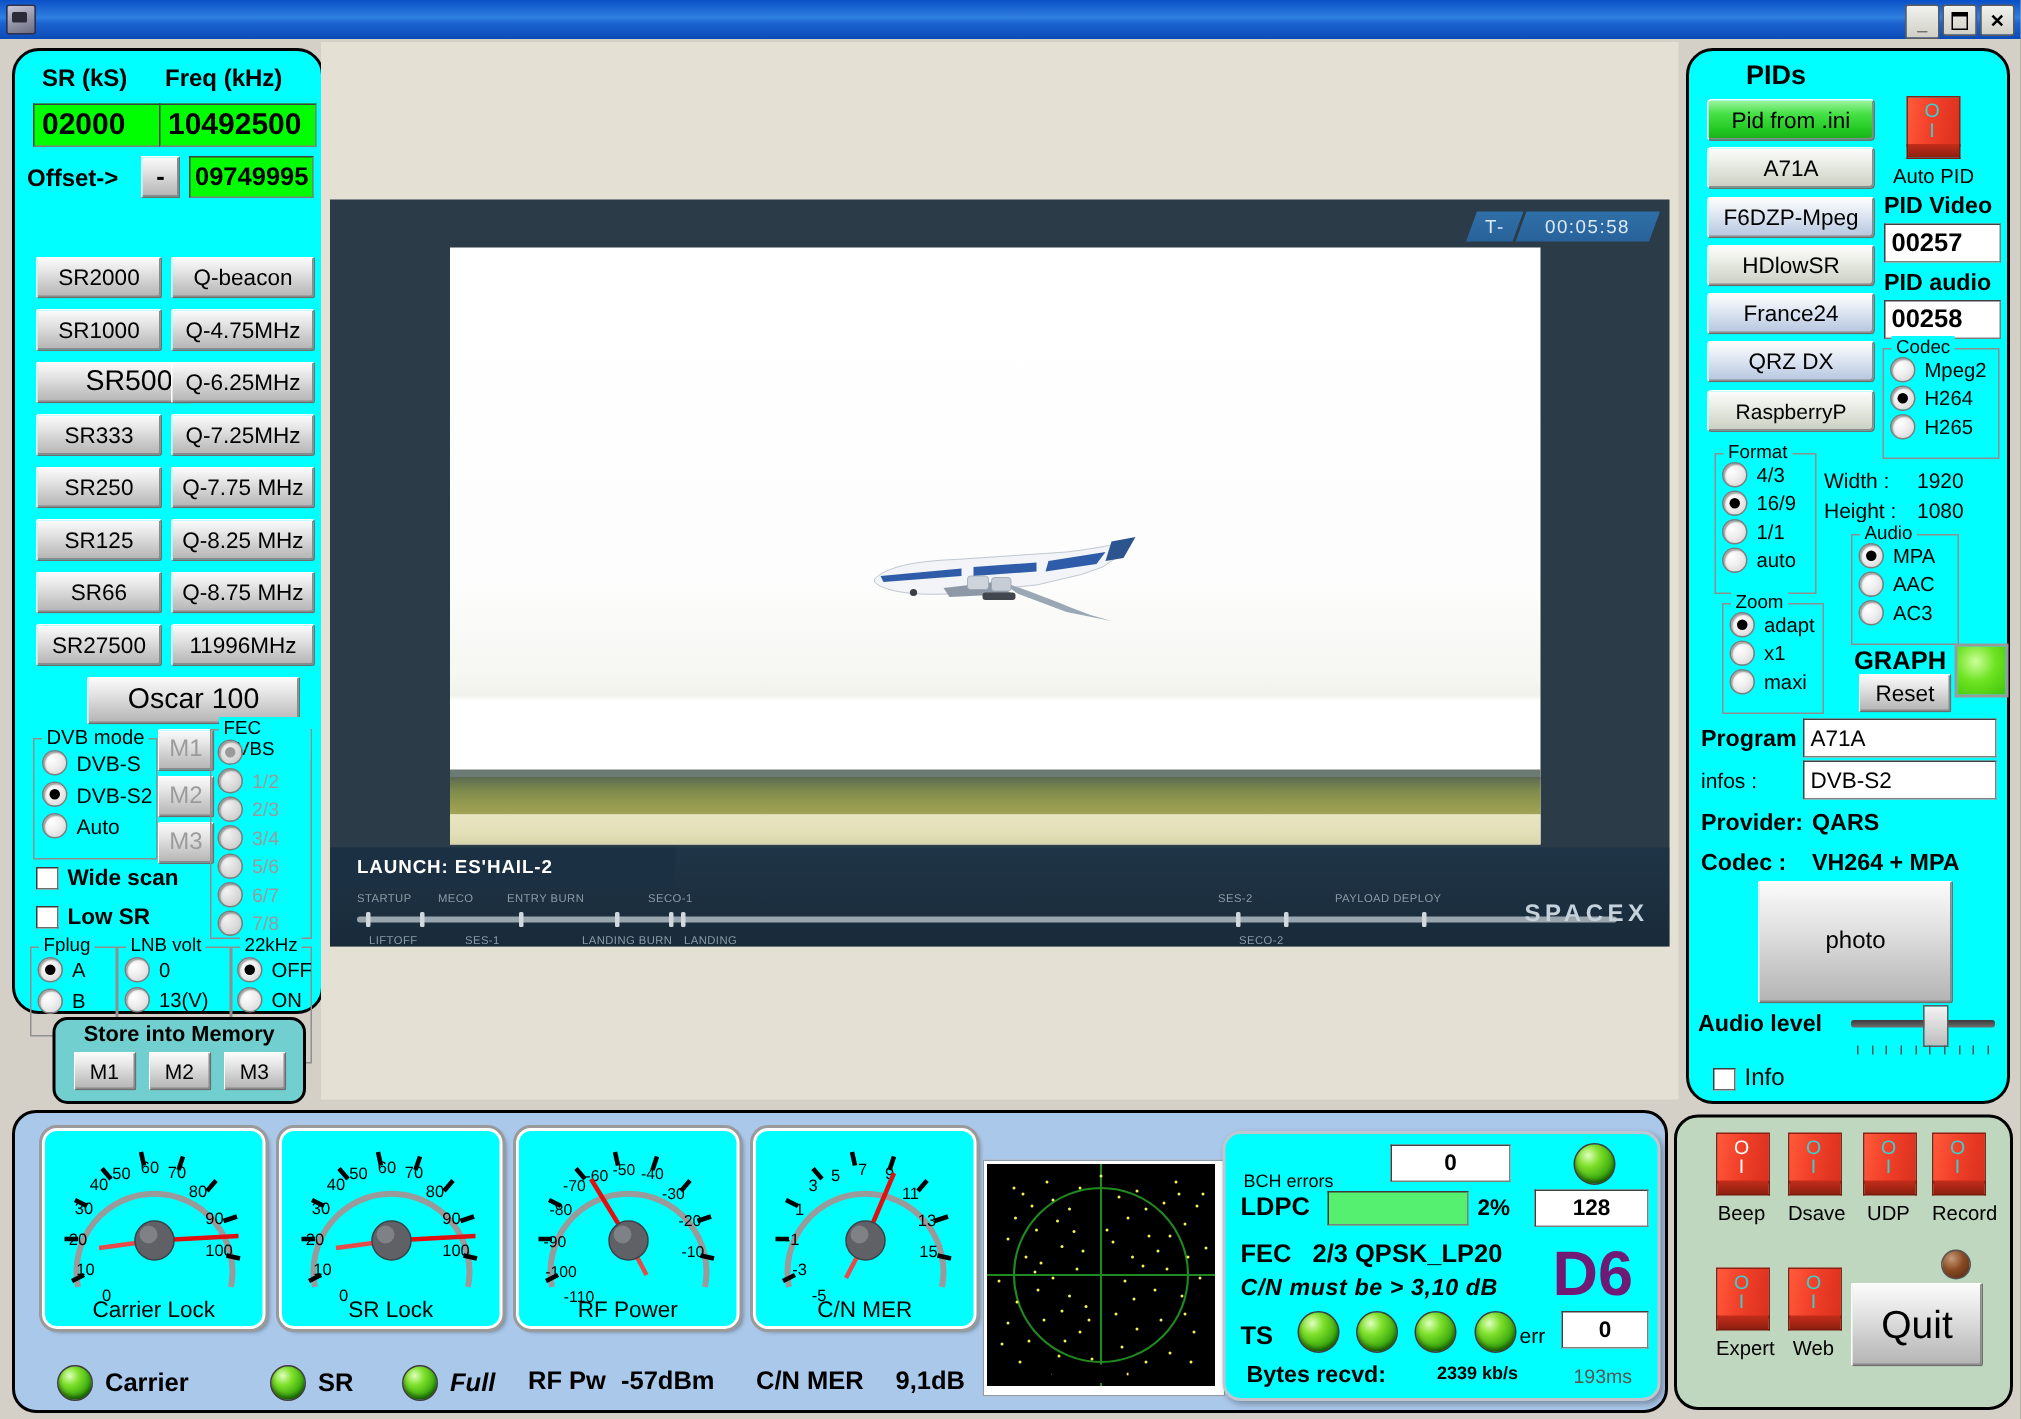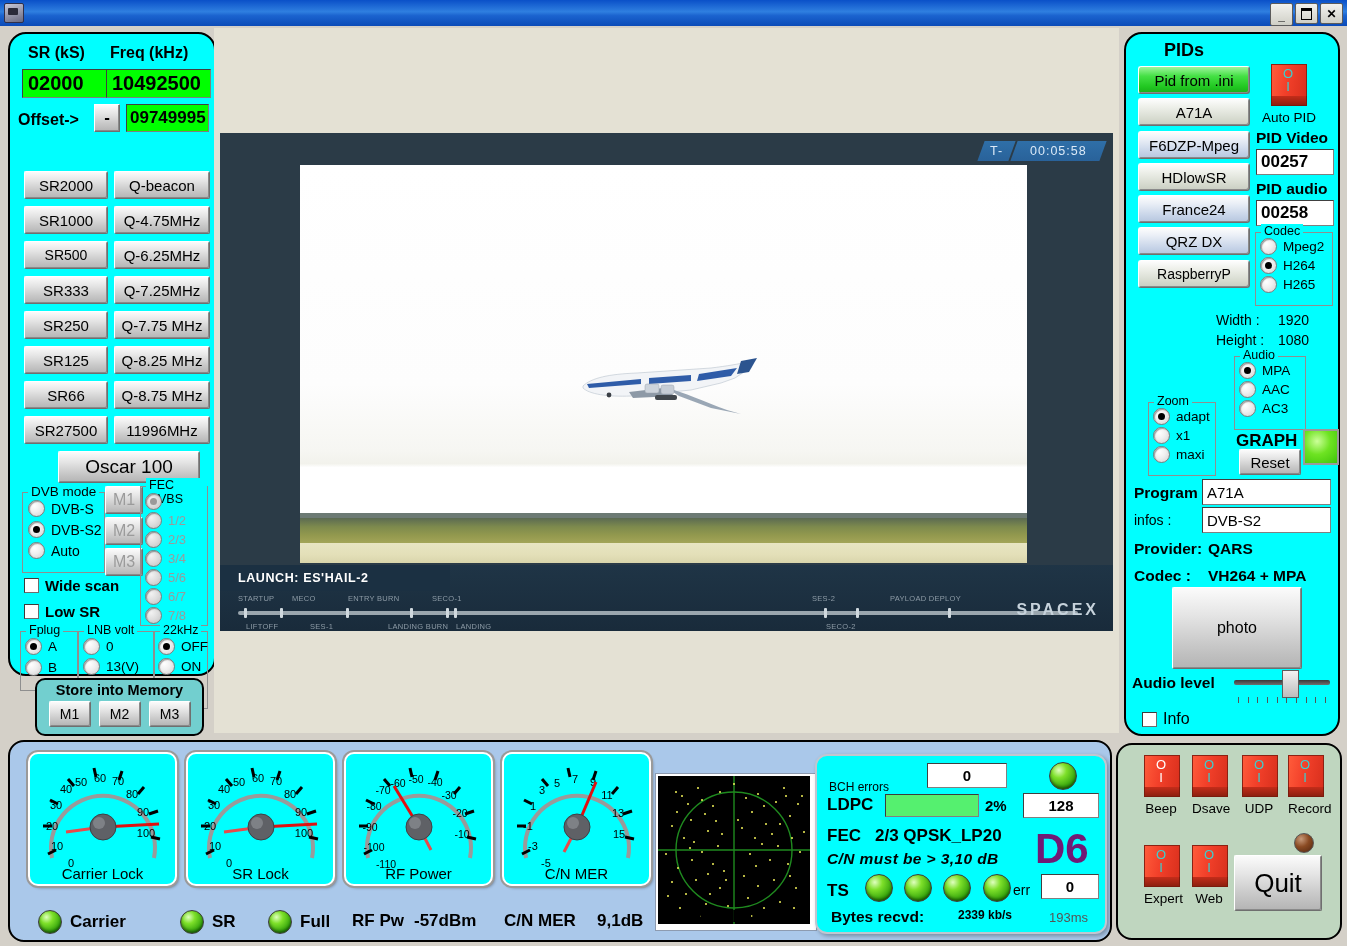--- a/index.html
+++ b/index.html
@@ -134,21 +134,21 @@
     <div class="greenfield" style="position:absolute;left:12px;top:35px;width:78px;height:27px;font-size:20px;padding-left:5px;">02000</div>
     <div class="greenfield" style="position:absolute;left:96px;top:35px;width:98px;height:27px;font-size:20px;padding-left:5px;">10492500</div>
 
     <div class="lbl bold" style="left:8px;top:77px;font-size:16px;">Offset-&gt;</div>
     <div class="btn3d" style="position:absolute;left:84px;top:70px;width:24px;height:26px;font-size:17px;font-weight:bold;">-</div>
     <div class="greenfield" style="position:absolute;left:116px;top:70px;width:78px;height:26px;font-size:17px;padding-left:3px;">09749995</div>
 
     <div>
       <div class="btn3d" style="position:absolute;left:14px;top:137px;width:82px;height:26px;font-size:15px;border-radius:2px;">SR2000</div>
       <div class="btn3d" style="position:absolute;left:14px;top:172px;width:82px;height:26px;font-size:15px;border-radius:2px;">SR1000</div>
-      <div class="btn3d" style="position:absolute;left:14px;top:207px;width:82px;height:26px;font-size:14px;border-radius:2px;">SR500</div>
+      <div class="btn3d" style="position:absolute;left:14px;top:207px;width:82px;height:26px;font-size:19px;border-radius:2px;padding-left:20px;">SR500</div>
       <div class="btn3d" style="position:absolute;left:14px;top:242px;width:82px;height:26px;font-size:15px;border-radius:2px;">SR333</div>
       <div class="btn3d" style="position:absolute;left:14px;top:277px;width:82px;height:26px;font-size:15px;border-radius:2px;">SR250</div>
       <div class="btn3d" style="position:absolute;left:14px;top:312px;width:82px;height:26px;font-size:15px;border-radius:2px;">SR125</div>
       <div class="btn3d" style="position:absolute;left:14px;top:347px;width:82px;height:26px;font-size:15px;border-radius:2px;">SR66</div>
       <div class="btn3d" style="position:absolute;left:14px;top:382px;width:82px;height:26px;font-size:15px;border-radius:2px;">SR27500</div>
     </div>
 
     <div>
       <div class="btn3d" style="position:absolute;left:104px;top:137px;width:94px;height:26px;font-size:15px;border-radius:2px;">Q-beacon</div>
       <div class="btn3d" style="position:absolute;left:104px;top:172px;width:94px;height:26px;font-size:15px;border-radius:2px;">Q-4.75MHz</div>
@@ -311,21 +311,21 @@
         <i class="tl-ev" style="left:42px;"></i>
         <i class="tl-ev" style="left:108px;"></i>
         <i class="tl-ev" style="left:172px;"></i>
         <i class="tl-ev" style="left:208px;"></i>
         <i class="tl-ev" style="left:216px;"></i>
         <i class="tl-ev" style="left:586px;"></i>
         <i class="tl-ev" style="left:618px;"></i>
         <i class="tl-ev" style="left:710px;"></i>
         <span class="tl-txt" style="left:0px;top:-17px;">STARTUP</span>
         <span class="tl-txt" style="left:54px;top:-17px;">MECO</span>
-        <span class="tl-txt" style="left:110px;top:-17px;">ENTRY BURN</span>
+        <span class="tl-txt" style="left:100px;top:-17px;">ENTRY BURN</span>
         <span class="tl-txt" style="left:194px;top:-17px;">SECO-1</span>
         <span class="tl-txt" style="left:574px;top:-17px;">SES-2</span>
         <span class="tl-txt" style="left:652px;top:-17px;">PAYLOAD DEPLOY</span>
         <span class="tl-txt" style="left:8px;top:11px;">LIFTOFF</span>
         <span class="tl-txt" style="left:72px;top:11px;">SES-1</span>
         <span class="tl-txt" style="left:150px;top:11px;">LANDING BURN</span>
         <span class="tl-txt" style="left:218px;top:11px;">LANDING</span>
         <span class="tl-txt" style="left:588px;top:11px;">SECO-2</span>
       </div>
       <div class="spacex">SPACEX</div>
@@ -369,20 +369,39 @@
       <div class="rrow" style="margin:2px 0 0 4px;font-size:13.5px;">
         <span class="radio on"></span>
         <span>H264</span>
       </div>
       <div class="rrow" style="margin:2px 0 0 4px;font-size:13.5px;">
         <span class="radio"></span>
         <span>H265</span>
       </div>
     </div>
 
+    <div class="grp" style="left:17px;top:268px;width:66px;height:92px;">
+      <div class="cap" style="font-size:12.5px;">Format</div>
+      <div class="rrow" style="margin:5px 0 0 4px;font-size:13.5px;">
+        <span class="radio"></span>
+        <span>4/3</span>
+      </div>
+      <div class="rrow" style="margin:2px 0 0 4px;font-size:13.5px;">
+        <span class="radio on"></span>
+        <span>16/9</span>
+      </div>
+      <div class="rrow" style="margin:2px 0 0 4px;font-size:13.5px;">
+        <span class="radio"></span>
+        <span>1/1</span>
+      </div>
+      <div class="rrow" style="margin:2px 0 0 4px;font-size:13.5px;">
+        <span class="radio"></span>
+        <span>auto</span>
+      </div>
+    </div>
 
     <div style="position:absolute;left:90px;top:278px;font-size:14px;">Width :</div>
     <div style="position:absolute;left:152px;top:278px;font-size:14px;">1920</div>
     <div style="position:absolute;left:90px;top:298px;font-size:14px;">Height :</div>
     <div style="position:absolute;left:152px;top:298px;font-size:14px;">1080</div>
 
     <div class="grp" style="left:108px;top:322px;width:70px;height:72px;">
       <div class="cap" style="font-size:12.5px;">Audio</div>
       <div class="rrow" style="margin:5px 0 0 4px;font-size:13.5px;">
         <span class="radio on"></span>
@@ -683,21 +702,21 @@
     <div style="position:absolute;left:645px;top:165px;width:156px;text-align:center;font-size:17px;font-weight:bold;color:#000;">Constellations</div>
 
     <div style="position:absolute;left:28px;top:168px;display:flex;align-items:center;gap:8px;">
       <span class="led"></span>
       <span class="bold" style="font-size:17px;">Carrier</span>
     </div>
     <div style="position:absolute;left:170px;top:168px;display:flex;align-items:center;gap:8px;">
       <span class="led"></span>
       <span class="bold" style="font-size:17px;">SR</span>
     </div>
-    <div style="position:absolute;left:258px;top:168px;display:flex;align-items:center;gap:8px;">
+    <div style="position:absolute;left:258px;top:168px;display:flex;align-items:center;gap:8px;font-style:italic;">
       <span class="led"></span>
       <span class="bold" style="font-size:17px;">Full</span>
     </div>
     <div class="bold" style="position:absolute;left:342px;top:169px;font-size:17px;">RF Pw</div>
     <div class="bold" style="position:absolute;left:404px;top:169px;font-size:17px;">-57dBm</div>
     <div class="bold" style="position:absolute;left:494px;top:169px;font-size:17px;">C/N MER</div>
     <div class="bold" style="position:absolute;left:587px;top:169px;font-size:17px;">9,1dB</div>
 
     <div style="position:absolute;left:805px;top:12px;width:288px;height:176px;background:#00ffff;border:2px solid #c0c6d0;border-radius:12px;box-shadow:2px 2px 4px rgba(0,0,0,.3);">
       <div style="position:absolute;left:12px;top:24px;font-size:12px;color:#000;">BCH errors</div>

